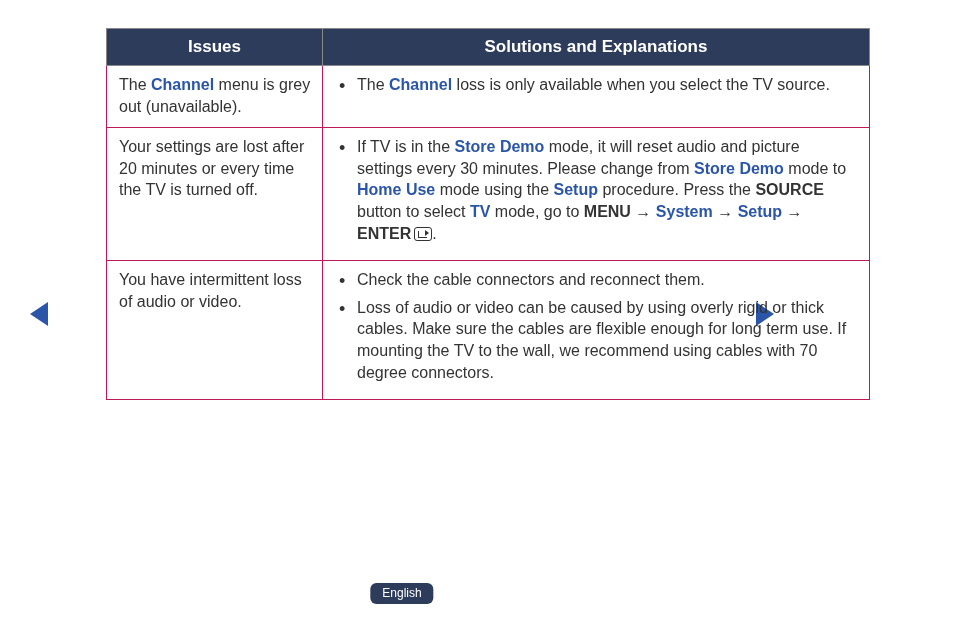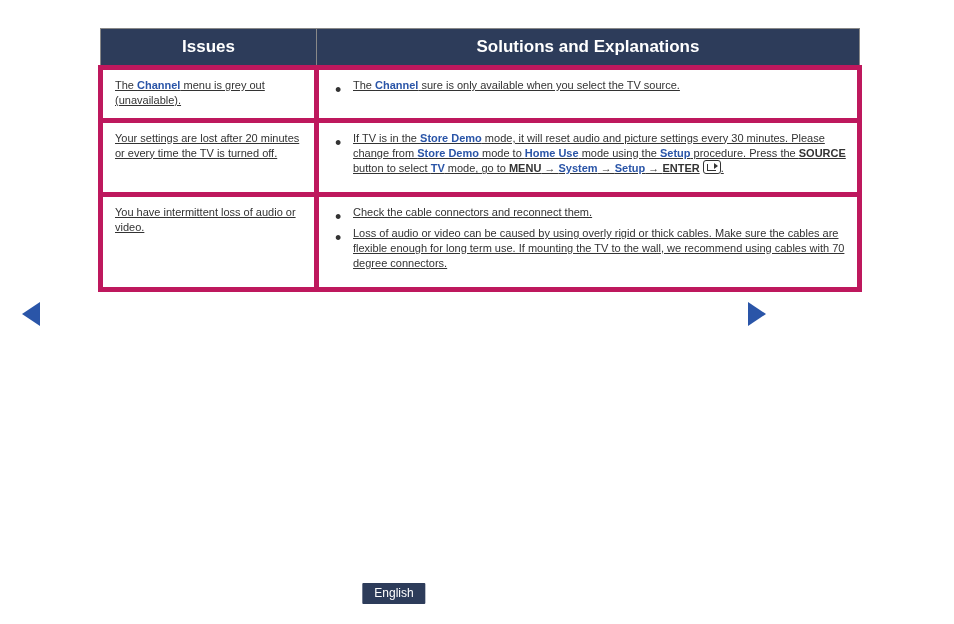--- a/index.html
+++ b/index.html
@@ -1,35 +1,35 @@
 <!DOCTYPE html>
 <html><head>
 <meta charset="utf-8">
 <style>
   * { box-sizing: border-box; margin: 0; padding: 0; }
   html, body { width: 954px; height: 624px; font-family: Arial, Helvetica, sans-serif; background: #fff; color: #333; }
-  .page { position: relative; width: 788px; height: 624px; }
+  .page { position: relative; width: 788px; height: 624px; margin-left: 8px; }
   .table-wrap { position: absolute; left: 98px; top: 28px; width: 764px; }
   table { border-collapse: collapse; width: 100%; table-layout: fixed; }
   th { background: #2d3c5a; color: #fff; font-weight: bold; font-size: 17px; padding: 8px 10px; border: 1px solid #888; text-align: center; }
   th.issues { width: 216px; }
-  td { border: 5px solid #be185d; padding: 8px 10px 10px 12px; vertical-align: top; font-size: 11px; line-height: 1.35; color: #333; text-decoration: underline; }
+  td { border: 1px solid #be185d; padding: 8px 10px 10px 12px; vertical-align: top; font-size: 16px; line-height: 1.35; color: #333; }
   td.issue-cell { width: 216px; }
   ul { list-style: none; padding-left: 0; }
   li { position: relative; padding-left: 22px; margin-bottom: 6px; }
   li::before { content: "•"; position: absolute; left: 4px; top: 0; font-size: 18px; color: #333; }
   .hl { color: #2a55a8; font-weight: bold; }
   .bold { font-weight: bold; }
   .enter-icon { display: inline-block; width: 18px; height: 14px; border: 1.5px solid #333; border-radius: 3px; vertical-align: -2px; margin-left: 3px; position: relative; }
   .enter-icon::before { content: ""; position: absolute; left: 3px; top: 3px; width: 8px; height: 6px; border-left: 1.5px solid #333; border-bottom: 1.5px solid #333; }
   .enter-icon::after { content: ""; position: absolute; right: 2px; top: 2px; width: 0; height: 0; border-top: 3px solid transparent; border-bottom: 3px solid transparent; border-left: 4px solid #333; }
   .nav-tri { position: absolute; width: 0; height: 0; cursor: pointer; }
   .nav-left { left: 22px; top: 302px; border-top: 12px solid transparent; border-bottom: 12px solid transparent; border-right: 18px solid #2a55a8; }
   .nav-right { right: 22px; top: 302px; border-top: 12px solid transparent; border-bottom: 12px solid transparent; border-left: 18px solid #2a55a8; }
-  .lang-badge { position: absolute; left: 50%; transform: translateX(-50%); bottom: 20px; background: #2d3c5a; color: #fff; font-size: 12px; padding: 3px 12px 4px; border-radius: 1px; }
+  .lang-badge { position: absolute; left: 50%; transform: translateX(-50%); bottom: 20px; background: #2d3c5a; color: #fff; font-size: 12px; padding: 3px 12px 4px; border-radius: 6px; }
 </style>
 </head>
 <body>
 
 <div class="page">
 
   <div class="nav-tri nav-left"></div>
   <div class="nav-tri nav-right"></div>
 
   <div class="table-wrap">
@@ -41,21 +41,21 @@
         </tr>
       </thead>
       <tbody>
         <tr>
           <td class="issue-cell">
             <span>The </span><span class="hl">Channel</span><span> menu is grey out (unavailable).</span>
           </td>
           <td>
             <ul>
               <li>
-                <span>The </span><span class="hl">Channel</span><span> sure is only available when you select the TV source.</span>
+                <span>The </span><span class="hl">Channel</span><span> loss is only available when you select the TV source.</span>
               </li>
             </ul>
           </td>
         </tr>
         <tr>
           <td class="issue-cell">Your settings are lost after 20 minutes or every time the TV is turned off.</td>
           <td>
             <ul>
               <li>
                 <span>If TV is in the </span><span class="hl">Store Demo</span><span> mode, it will reset audio and picture settings every 30 minutes. Please change from </span><span class="hl">Store Demo</span><span> mode to </span><span class="hl">Home Use</span><span> mode using the </span><span class="hl">Setup</span><span> procedure. Press the </span><span class="bold">SOURCE</span><span> button to select </span><span class="hl">TV</span><span> mode, go to </span><span class="bold">MENU</span><span> → </span><span class="hl">System</span><span> → </span><span class="hl">Setup</span><span> → </span><span class="bold">ENTER</span><span class="enter-icon"></span><span>.</span>

